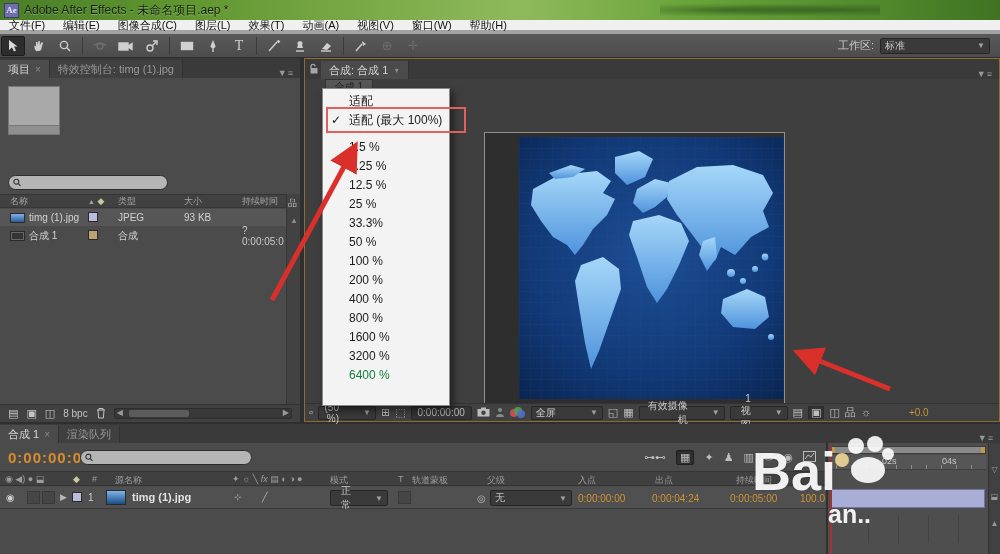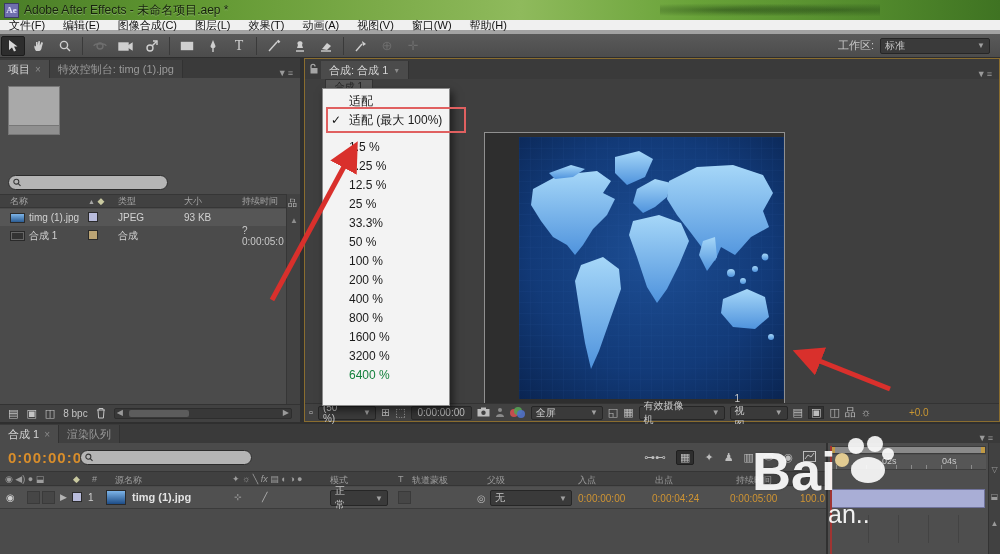--- a/index.html
+++ b/index.html
@@ -27,21 +27,21 @@
     background:linear-gradient(#5a5a5a,#4c4c4c); border-bottom:1px solid #2e2e2e; display:flex; align-items:center; }
   .ticon { width:24px; height:20px; margin:0 1px; display:flex; align-items:center; justify-content:center;
     color:#cfcfcf; font-size:13px; border:1px solid transparent; }
   .ticon svg { stroke:#cfcfcf; fill:none; stroke-width:1.4; }
   .ticon.active { background:#2d2d2d; border:1px solid #1c1c1c; border-radius:2px; }
   .ticon.dim svg { stroke:#6e6e6e; } .ticon.dim { color:#6e6e6e; }
   .tsep { width:1px; height:18px; background:#3a3a3a; margin:0 4px; }
   .toolbar-right { margin-left:auto; display:flex; align-items:center; padding-right:10px; gap:6px; }
   .ws-label { font-size:11px; color:#c8c8c8; }
   .dd-box { background:#3a3a3a; border:1px solid #262626; border-radius:2px; color:#c8c8c8; font-size:10px;
-    height:16px; display:flex; align-items:center; padding:0 4px; gap:24px; }
+    height:16px; display:flex; align-items:center; padding:0 4px; gap:24px;text-align:right; }
   .dd-box .car { font-size:8px; color:#a0a0a0; margin-left:auto; }
 
   
   .panel { position:absolute; background:#4b4b4b; }
   .tabbar { position:absolute; left:0; top:0; right:0; height:20px; background:#3a3a3a;
     display:flex; align-items:flex-end; }
   .tab { height:18px; padding:0 8px; font-size:11px; display:flex; align-items:center; gap:5px;
     color:#9a9a9a; background:#404040; border-right:1px solid #323232; }
   .tab.active { background:#4b4b4b; color:#d6d6d6; }
   .tab .x { font-size:10px; color:#8a8a8a; }
@@ -140,21 +140,21 @@
   .ruler i { position:absolute; bottom:0; width:1px; height:4px; background:#8b8b8b; }
   .layerbar { position:absolute; left:3px; top:46px; width:154px; height:19px; background:#a9aed6; border:1px solid #70739c; }
   .trackgrid i { position:absolute; top:72px; width:1px; height:28px; background:#434343; }
   .cti { position:absolute; left:830px; top:22px; width:2px; bottom:0; background:#a03432; z-index:30; }
   .tl-scroll { position:absolute; right:0; top:19px; width:12px; bottom:0; background:#414141; border-left:1px solid #333;
     display:flex; flex-direction:column; align-items:center; gap:18px; padding-top:22px; color:#9a9a9a; font-size:8px; }
 
   
   .watermark { position:absolute; z-index:50; pointer-events:none; color:#fff; }
   .wm-bai { left:752px; top:440px; font-size:54px; font-weight:bold; opacity:.92; text-shadow:0 0 3px rgba(0,0,0,.2); }
-  .wm-an { left:828px; top:500px; font-size:25px; font-weight:normal; opacity:.92; }
+  .wm-an { left:828px; top:500px; font-size:25px; font-weight:bold; opacity:.92; }
   .wm-paw { left:828px; top:430px; width:70px; height:58px; opacity:.95; }
 
   
   .annot { position:absolute; left:0; top:0; width:1000px; height:554px; z-index:60; pointer-events:none; }
 </style>
 </head>
 <body>
 
 <div id="screen">
 

